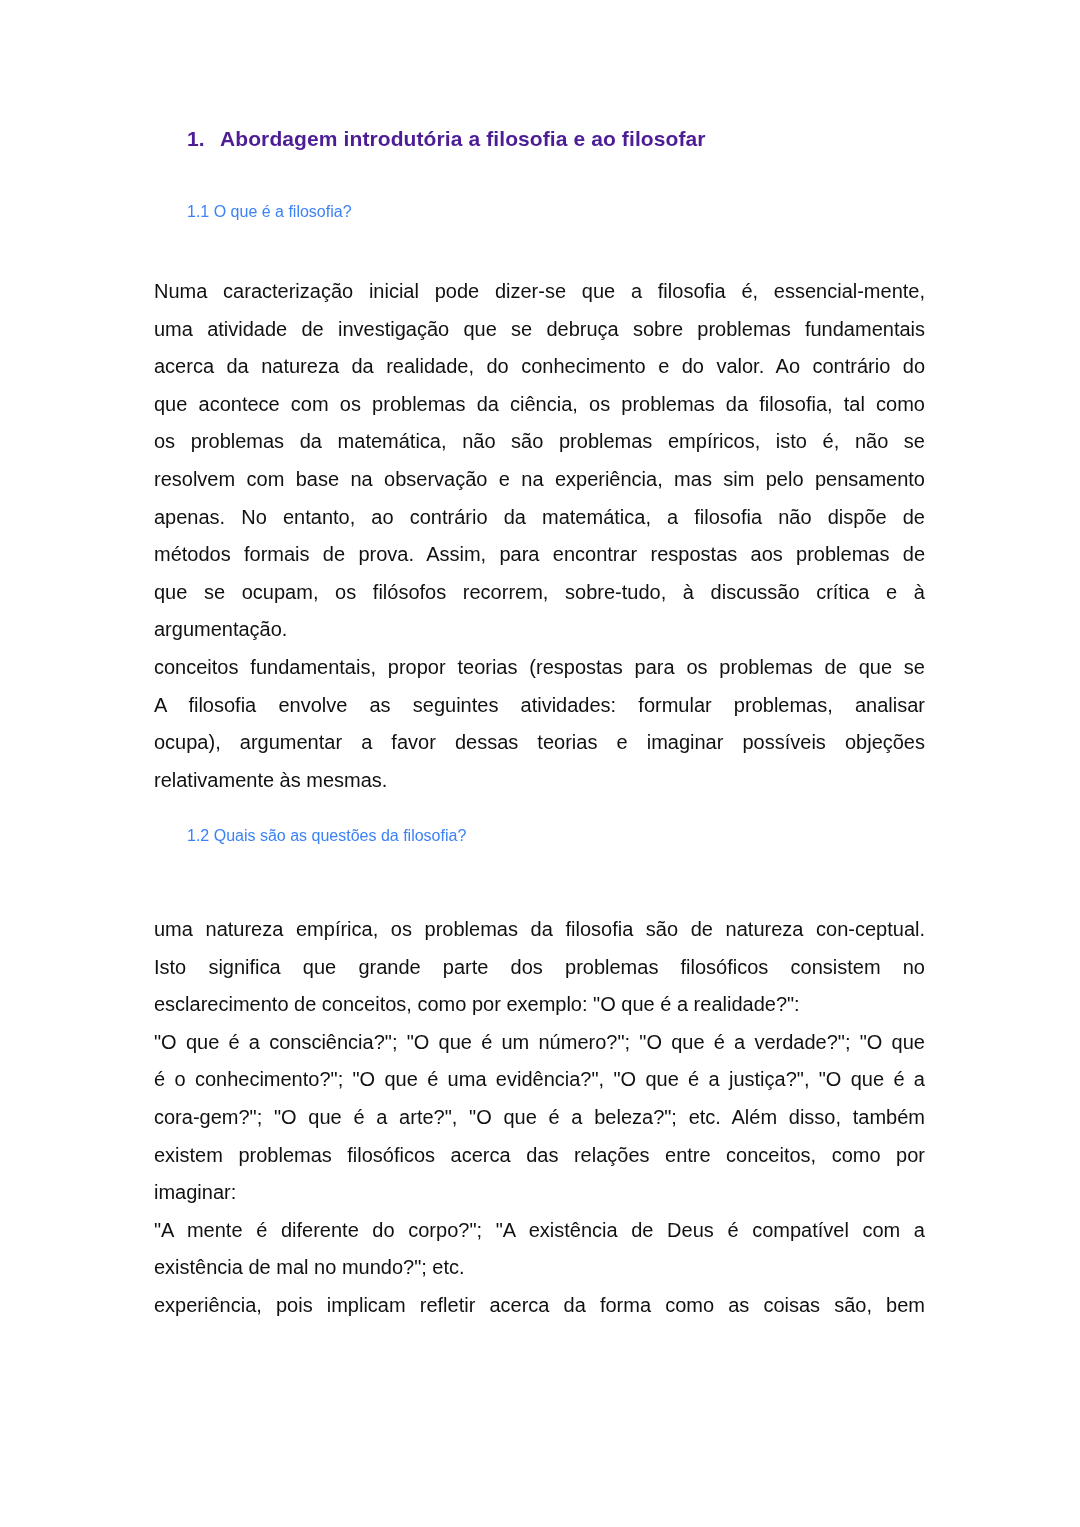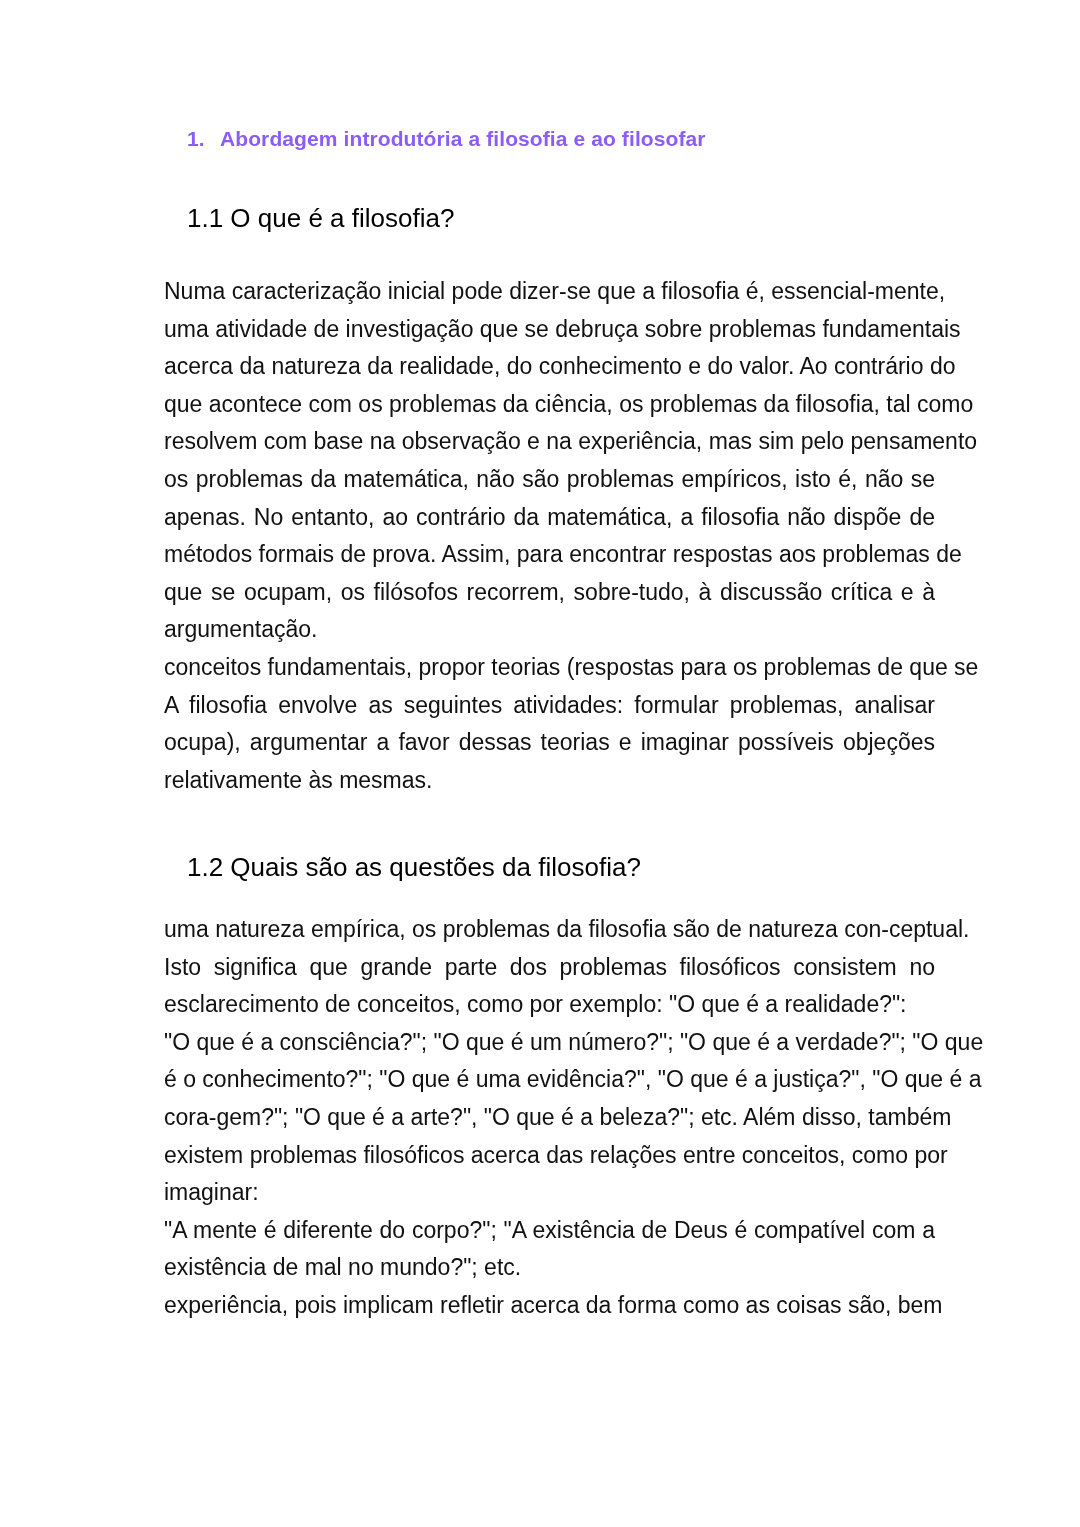--- a/index.html
+++ b/index.html
@@ -15,37 +15,37 @@
     position: absolute;
     left: 0; top: 0;
     width: 1080px; height: 1527px;
   }
   .h1 {
     position: absolute;
     left: 187px;
     top: 127px;
     font-size: 21px;
     font-weight: bold;
-    color: #8b5cf6;
+    color: #4c1d95;
     white-space: nowrap;
     letter-spacing: 0.1px;
   }
   .h1 .num { display: inline-block; width: 33px; }
   .h2 {
     position: absolute;
     left: 187px;
-    font-size: 26px;
-    color: #000000;
+    font-size: 16px;
+    color: #3b82f6;
     white-space: nowrap;
   }
   .para {
     position: absolute;
-    left: 164px;
+    left: 154px;
     width: 771px;
-    font-size: 23px;
+    font-size: 20px;
     line-height: 37.6px;
     text-align: justify;
     color: #111111;
   }
   .para p { margin: 0; }
   .line { display: block; text-align: justify; text-align-last: justify; white-space: nowrap; }
   .line.last { text-align-last: left; }
 </style>
 </head>
 <body>
@@ -57,36 +57,36 @@
   </div>
 
   <div class="h2" style="top:203px;">1.1 O que é a filosofia?</div>
 
   <div class="para" style="top:273px;">
     <p>
       <span class="line">Numa caracterização inicial pode dizer-se que a filosofia é, essencial-mente,</span>
       <span class="line">uma atividade de investigação que se debruça sobre problemas fundamentais</span>
       <span class="line">acerca da natureza da realidade, do conhecimento e do valor. Ao contrário do</span>
       <span class="line">que acontece com os problemas da ciência, os problemas da filosofia, tal como</span>
+      <span class="line">os problemas da matemática, não são problemas empíricos, isto é, não se</span>
       <span class="line">resolvem com base na observação e na experiência, mas sim pelo pensamento</span>
-      <span class="line">os problemas da matemática, não são problemas empíricos, isto é, não se</span>
       <span class="line">apenas. No entanto, ao contrário da matemática, a filosofia não dispõe de</span>
       <span class="line">métodos formais de prova. Assim, para encontrar respostas aos problemas de</span>
       <span class="line">que se ocupam, os filósofos recorrem, sobre-tudo, à discussão crítica e à</span>
       <span class="line last">argumentação.</span>
     </p>
     <p>
       <span class="line">conceitos fundamentais, propor teorias (respostas para os problemas de que se</span>
       <span class="line">A filosofia envolve as seguintes atividades: formular problemas, analisar</span>
       <span class="line">ocupa), argumentar a favor dessas teorias e imaginar possíveis objeções</span>
       <span class="line last">relativamente às mesmas.</span>
     </p>
   </div>
 
-  <div class="h2" style="top:852px;text-align:right;">1.2 Quais são as questões da filosofia?</div>
+  <div class="h2" style="top:827px;text-align:right;">1.2 Quais são as questões da filosofia?</div>
 
   <div class="para" style="top:911px;">
     <p>
       <span class="line">uma natureza empírica, os problemas da filosofia são de natureza con-ceptual.</span>
       <span class="line">Isto significa que grande parte dos problemas filosóficos consistem no</span>
       <span class="line last">esclarecimento de conceitos, como por exemplo: "O que é a realidade?":</span>
     </p>
     <p>
       <span class="line">"O que é a consciência?"; "O que é um número?"; "O que é a verdade?"; "O que</span>
       <span class="line">é o conhecimento?"; "O que é uma evidência?", "O que é a justiça?", "O que é a</span>

